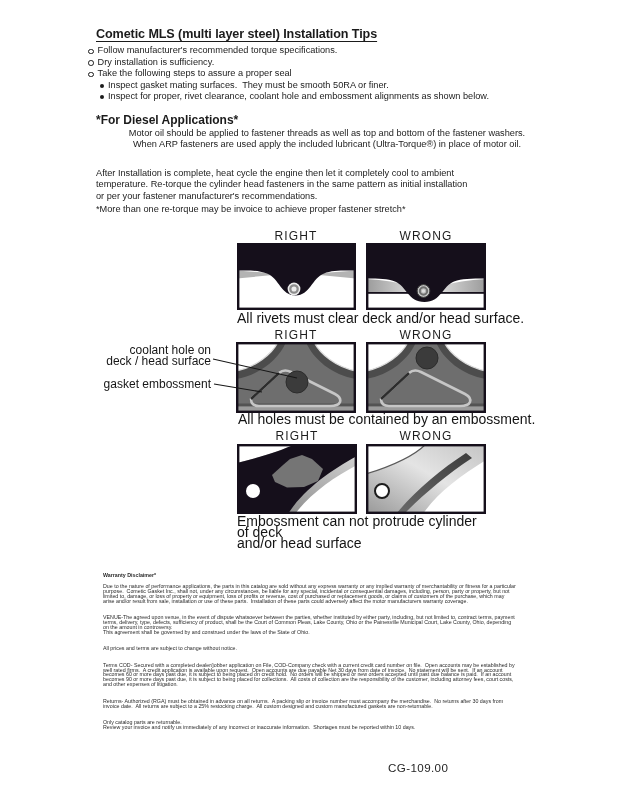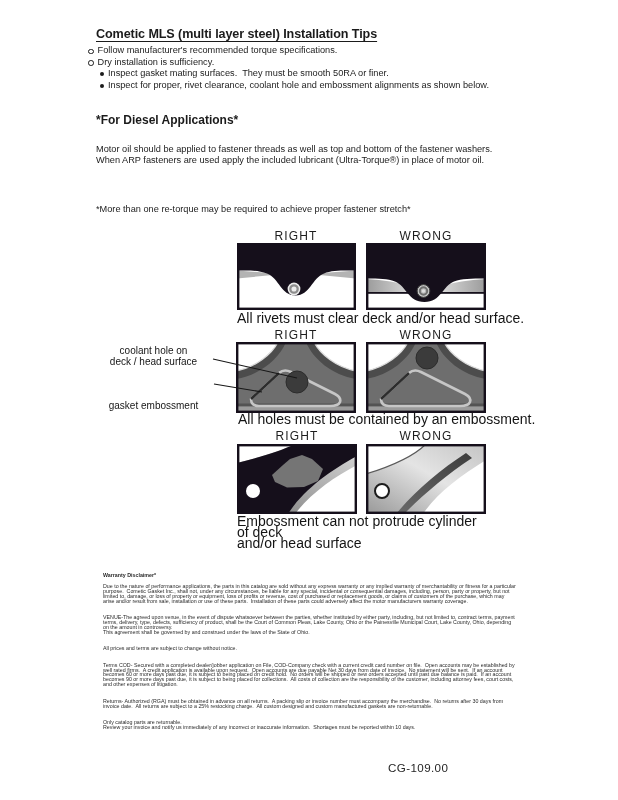--- a/index.html
+++ b/index.html
@@ -15,24 +15,24 @@
     white-space:nowrap;
   }
   .tips{left:88px;top:45px;width:480px;}
   .tip-row{display:flex;align-items:flex-start;font-size:9.2px;line-height:11.6px;white-space:pre-wrap;}
   .tip-row .dot{flex:none;width:3.6px;height:3.6px;border-radius:50%;margin:3.6px 4px 0 0;}
   .dot.open{border:1px solid #1b1b1b;}
   .dot.filled{background:#1b1b1b;width:4px;height:4px;margin-top:3.8px;}
   .tip-row.sub{margin-left:12px;}
   .diesel-heading{left:96px;top:113px;font-size:12px;font-weight:bold;}
   .body-para{left:96px;width:462px;font-size:9.2px;line-height:11.3px;white-space:pre-wrap;}
-  .p1{top:144px;} .p2{top:168px;} .p3{top:204px;}
+  .p1{top:128px;text-align:center;} .p2{top:168px;} .p3{top:204px;}
   .panel-label{font-size:12px;letter-spacing:1.1px;color:#1d1d1d;text-align:center;width:120px;}
   .caption{font-size:14px;color:#141414;white-space:pre-wrap;line-height:11px;}
-  .ann{font-size:10px;line-height:11.2px;text-align:center;color:#161616;}
+  .ann{font-size:12px;line-height:11.2px;text-align:right;color:#161616;}
   .panel{display:block;}
   .legal{left:103px;top:572px;width:416px;height:176px;}
   .legal-inner{width:826px;transform:scale(0.5);transform-origin:top left;color:#2a2a2a;}
   .legal-inner h4{margin:0 0 13px 0;font-size:10.6px;line-height:10.6px;}
   .legal-inner p{margin:0 0 23px 0;font-size:10.6px;line-height:9.8px;white-space:pre-wrap;}
   .footer-code{left:388px;top:761px;font-size:11.6px;letter-spacing:0.4px;color:#262626;}
   svg{display:block;}
 </style>
 </head>
 <body>
@@ -43,34 +43,41 @@
 
   <div class="abs tips">
     <div class="tip-row">
       <span class="dot open"></span>
       <span>Follow manufacturer's recommended torque specifications.</span>
     </div>
     <div class="tip-row">
       <span class="dot open"></span>
       <span>Dry installation is sufficiency.</span>
     </div>
+    <div class="tip-row">
+      <span class="dot open"></span>
+      <span>Take the following steps to assure a proper seal</span>
+    </div>
     <div class="tip-row sub">
       <span class="dot filled"></span>
       <span>Inspect gasket mating surfaces.  They must be smooth 50RA or finer.</span>
     </div>
     <div class="tip-row sub">
       <span class="dot filled"></span>
       <span>Inspect for proper, rivet clearance, coolant hole and embossment alignments as shown below.</span>
     </div>
   </div>
 
   <div class="abs diesel-heading">*For Diesel Applications*</div>
   <div class="abs body-para p1">Motor oil should be applied to fastener threads as well as top and bottom of the fastener washers.
 When ARP fasteners are used apply the included lubricant (Ultra-Torque®) in place of motor oil.</div>
-  <div class="abs body-para p3">*More than one re-torque may be required to achieve proper fastener stretch*</div>
+  <div class="abs body-para p2">After Installation is complete, heat cycle the engine then let it completely cool to ambient
+temperature. Re-torque the cylinder head fasteners in the same pattern as initial installation
+or per your fastener manufacturer's recommendations.</div>
+  <div class="abs body-para p3">*More than one re-torque may be invoice to achieve proper fastener stretch*</div>
 
   <div class="abs panel-label" style="left:236px;top:229px;">RIGHT</div>
   <div class="abs panel-label" style="left:366px;top:229px;">WRONG</div>
 
   <svg class="abs panel" style="left:237px;top:243px;" width="119" height="67" viewBox="0 0 119 67">
     <rect width="119" height="67" fill="#ffffff"></rect>
     <path d="M0,27.5 L47,31 L0,35.5 Z" fill="#b3b3b3"></path>
     <path d="M119,27.5 L72,31 L119,35.5 Z" fill="#b3b3b3"></path>
     <path d="M0,0 H119 V27.5 C106,27.5 95,27 87,30.5 C75,35 73,52.5 58.5,52.5 C44,52.5 42,35 30,30.5 C21,27 13,27.5 0,27.5 Z" fill="#150f1b"></path>
     <circle cx="57" cy="46" r="6.4" fill="#ececec"></circle>
@@ -100,21 +107,21 @@
     <rect x="1.2" y="1.2" width="117.6" height="64.6" fill="none" stroke="#150f1b" stroke-width="2.4"></rect>
   </svg>
 
   <div class="abs caption" style="left:237px;top:313px;">All rivets must clear deck and/or head surface.</div>
 
   <div class="abs panel-label" style="left:236px;top:328px;">RIGHT</div>
   <div class="abs panel-label" style="left:366px;top:328px;">WRONG</div>
 
   <div class="abs ann" style="left:96px;top:345px;width:115px;white-space:pre-line;">coolant hole on
 deck / head surface</div>
-  <div class="abs ann" style="left:96px;top:400px;width:115px;">gasket embossment</div>
+  <div class="abs ann" style="left:96px;top:379px;width:115px;">gasket embossment</div>
 
   <svg class="abs panel" style="left:236px;top:342px;" width="120" height="71" viewBox="0 0 120 71">
     <rect width="120" height="71" fill="#6e6e6e"></rect>
     <path d="M0,0 H42 C36,12 20,25 0,29 Z" fill="#ffffff"></path>
     <path d="M78,0 H120 V29 C100,25 84,12 78,0 Z" fill="#ffffff"></path>
     <path d="M42,0 C36,12 20,25 0,29 L0,37 C24,33 43,17 50,0 Z" fill="#4c4c4c"></path>
     <path d="M78,0 C84,12 100,25 120,29 L120,37 C96,33 77,17 70,0 Z" fill="#4c4c4c"></path>
     <path d="M42,0 C36,12 20,25 0,29" fill="none" stroke="#dcdcdc" stroke-width="1.4"></path>
     <path d="M78,0 C84,12 100,25 120,29" fill="none" stroke="#dcdcdc" stroke-width="1.4"></path>
     <rect x="0" y="61.5" width="120" height="3" fill="#535353"></rect>

